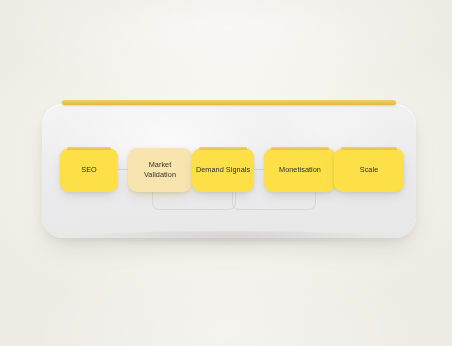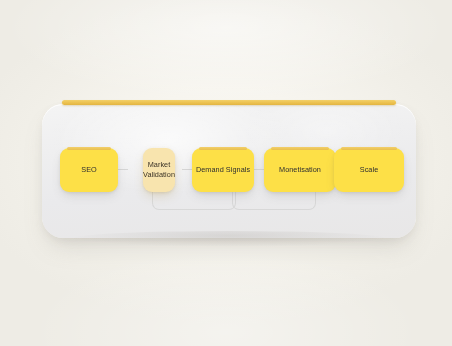--- a/index.html
+++ b/index.html
@@ -118,21 +118,21 @@
     text-align: center;
     letter-spacing: 0.05px;
     white-space: pre-line;
     padding: 0 1px;
   }
   .node.is-active .node-label { color: #3a3226; }
   .node-label.overflow { white-space: nowrap; }
 
   
   #node-seo          { left: 18px;  width: 58px; }
-  #node-market       { left: 101px;  width: 32px; }
+  #node-market       { left: 86px;  width: 64px; }
   #node-demand       { left: 150px; width: 62px; }
   #node-monetisation { left: 222px; width: 72px; }
   #node-scale        { left: 292px; width: 70px; }
 
   
   .link-h {
     position: absolute;
     top: 65px;
     height: 1px;
     background: #d6d6d6;

